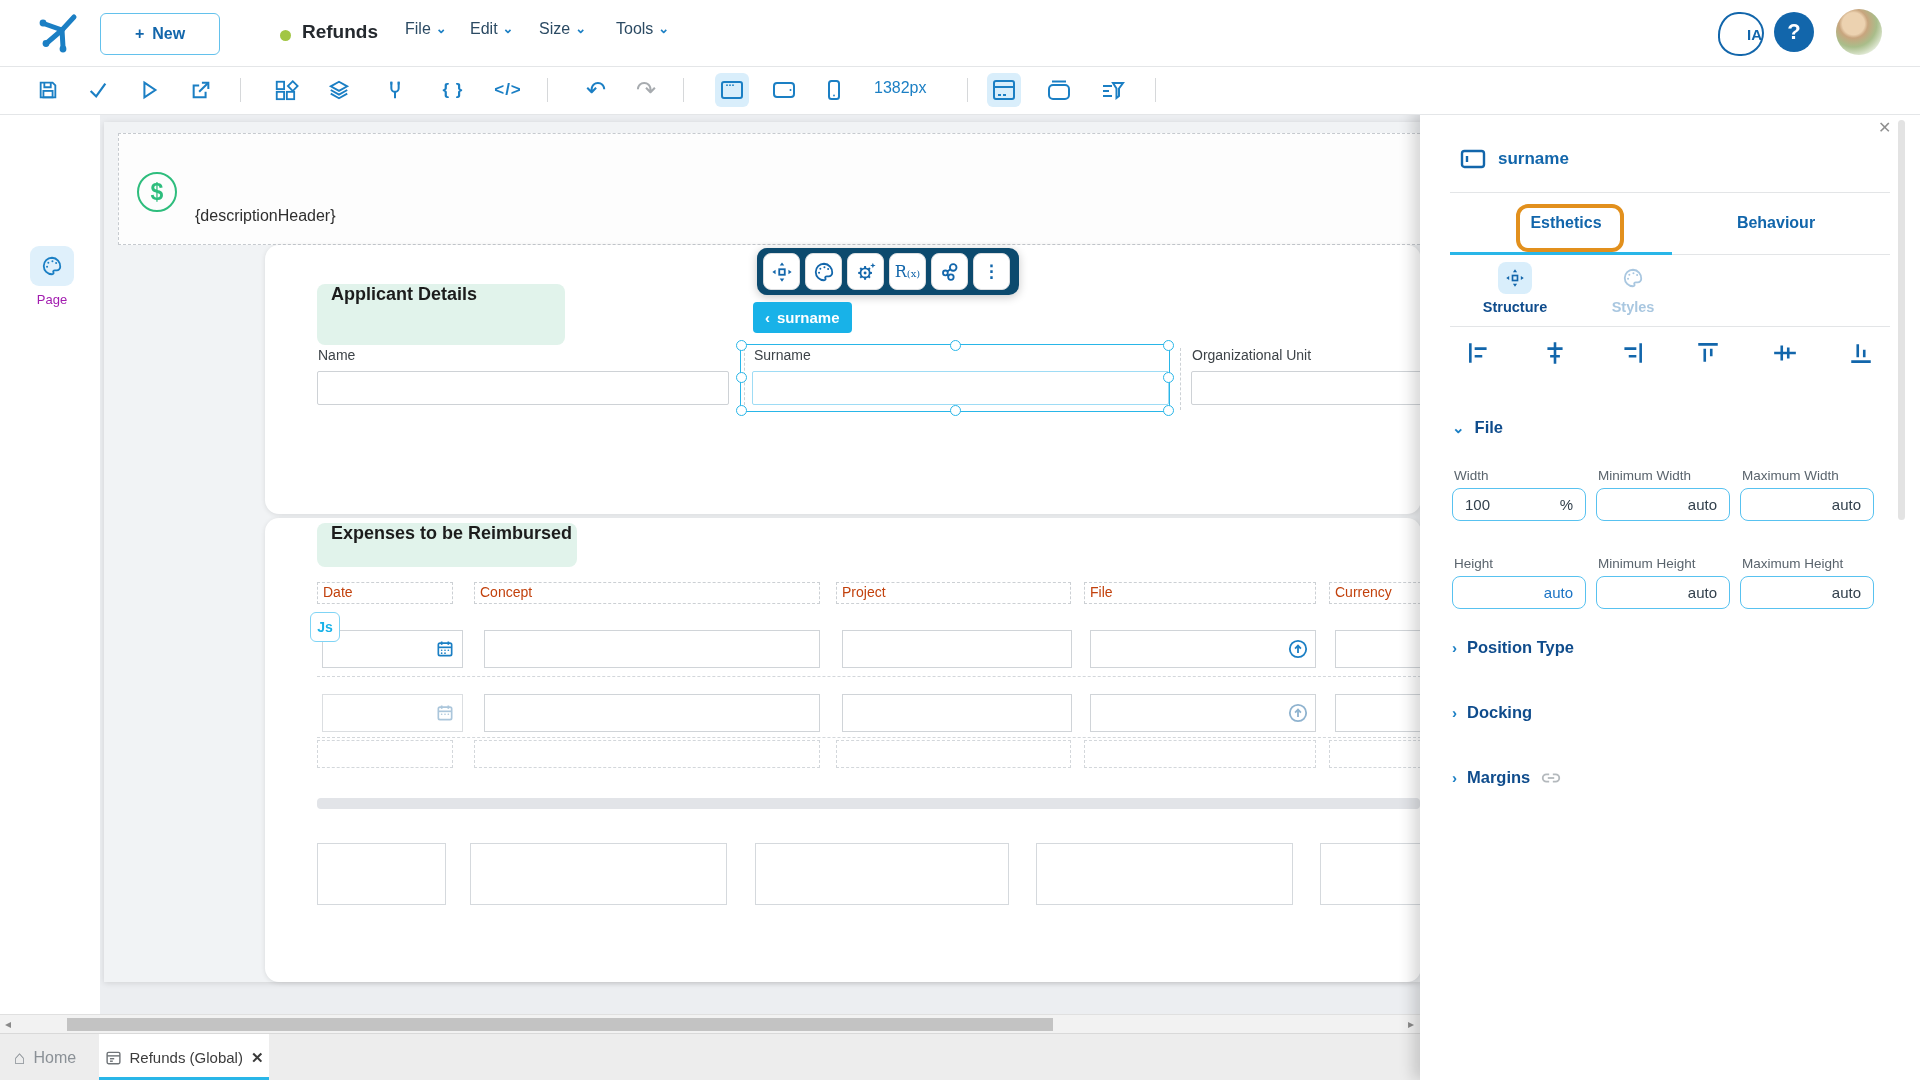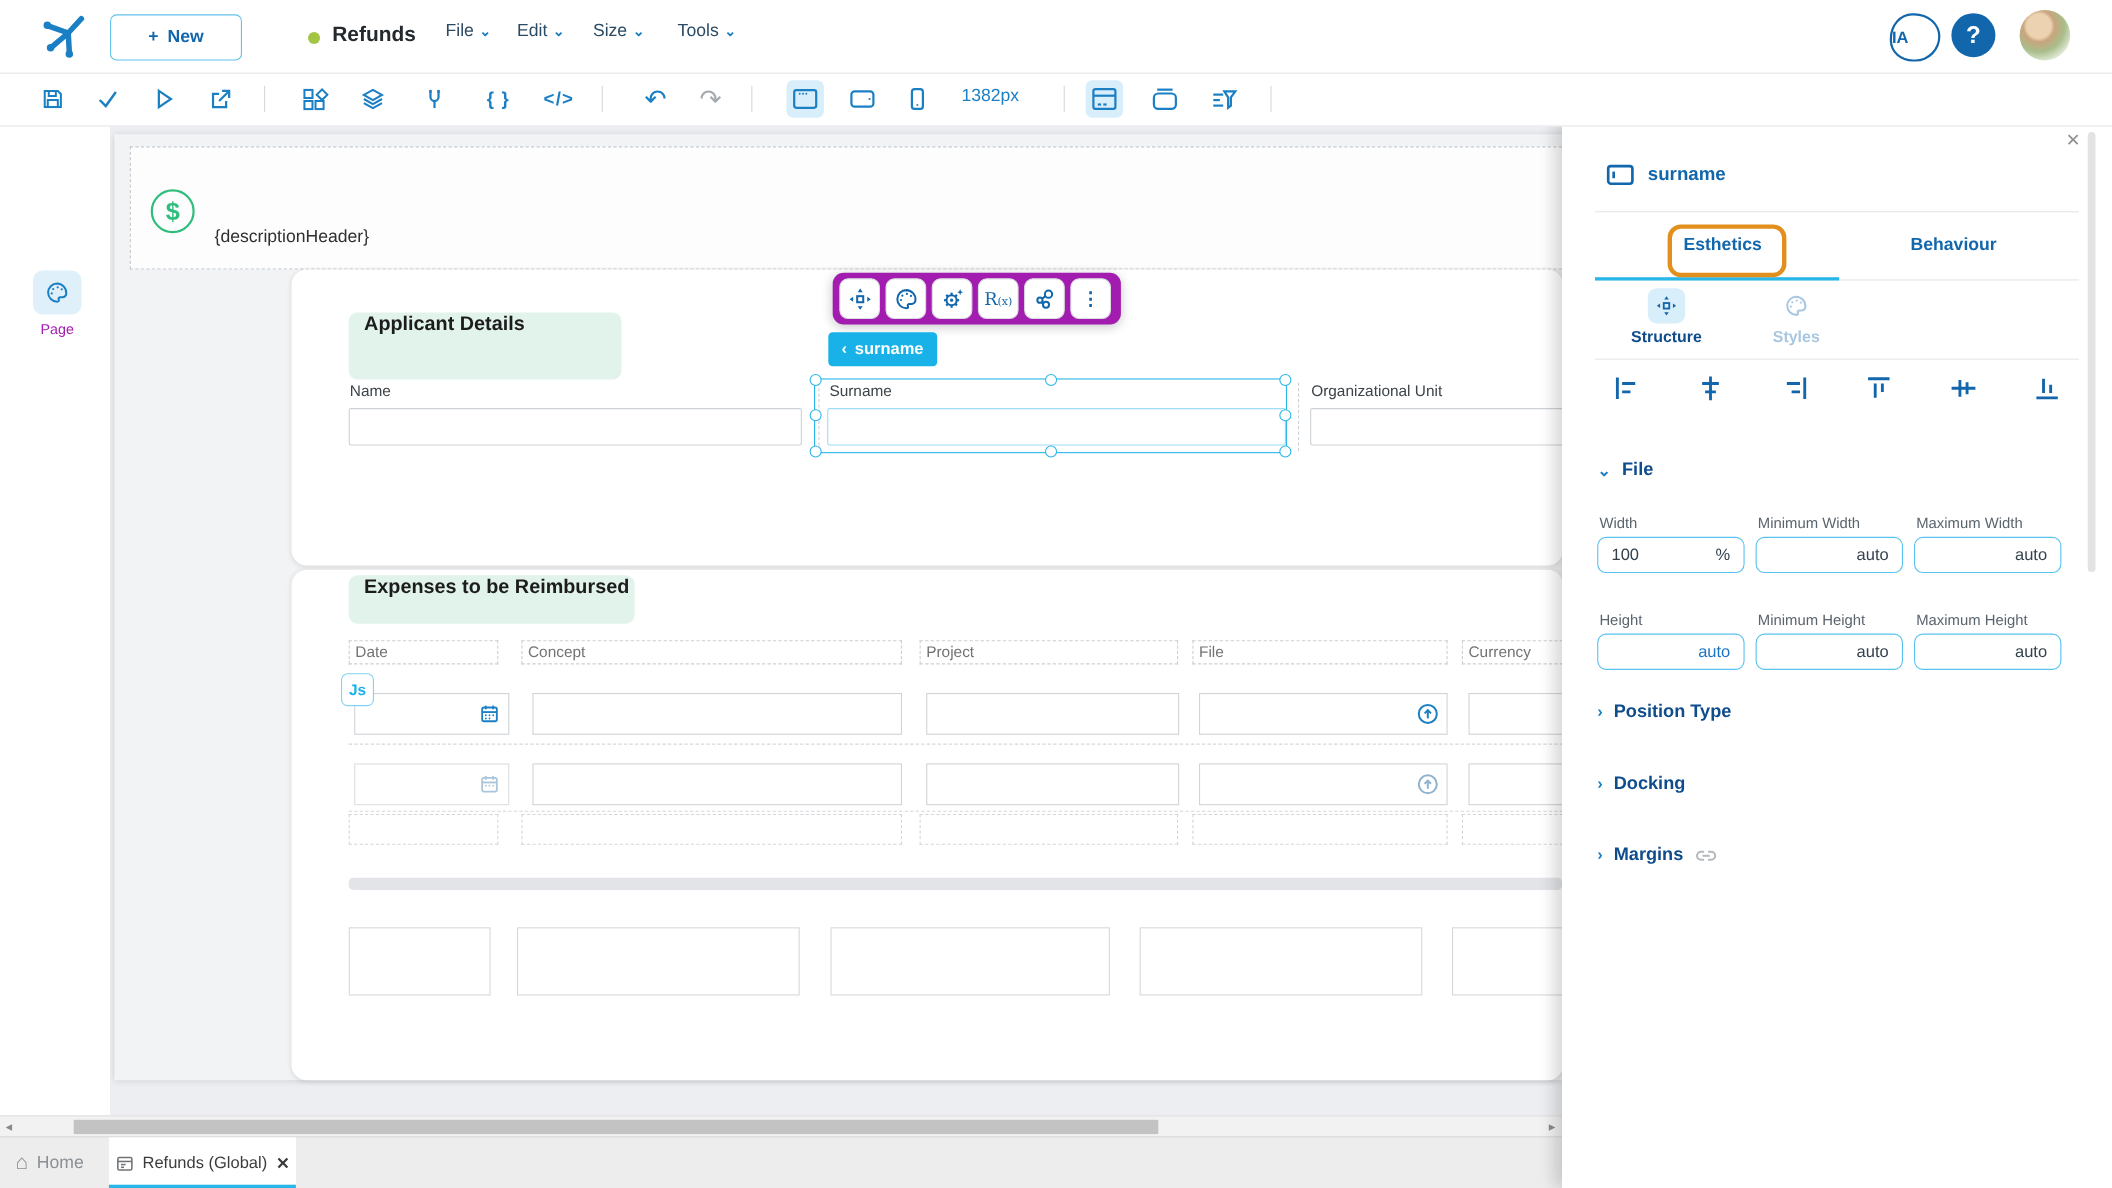--- a/index.html
+++ b/index.html
@@ -8,21 +8,21 @@
   .abs{position:absolute;}
   
   .tophdr{left:0;top:0;width:1920px;height:66px;background:#fff;border-bottom:1px solid #e4e6e8;z-index:30;}
   .newbtn{left:100px;top:13px;width:118px;height:40px;border:1.5px solid #63c1ec;border-radius:6px;
           background:#fff;color:#1266ab;font-weight:bold;font-size:16px;display:flex;align-items:center;justify-content:center;gap:8px;cursor:pointer;}
   .docdot{width:11px;height:11px;border-radius:50%;background:#a2c644;display:inline-block;}
   .doctitle{color:#24292e;font-size:19px;font-weight:bold;}
   .menu{color:#2b4a63;font-size:16px;display:flex;align-items:center;gap:5px;cursor:pointer;}
   .chev{color:#1b7fc4;font-size:13px;font-weight:bold;transform:translateY(-1px);}
   .iabadge{left:1718px;top:12px;width:42px;height:40px;border:2px solid #1266ab;background:#fff;color:#1266ab;
-           font-weight:bold;font-size:15px;display:flex;align-items:center;justify-content:flex-start;
+           font-weight:bold;font-size:15px;display:flex;align-items:center;justify-content:flex-end;
            border-radius:46% 54% 52% 48% / 55% 50% 55% 45%;}
   .helpbtn{left:1774px;top:12px;width:40px;height:40px;border-radius:50%;background:#1266ab;color:#fff;
            font-weight:bold;font-size:22px;display:flex;align-items:center;justify-content:center;}
   .avatar{left:1836px;top:9px;width:46px;height:46px;border-radius:50%;
           background:radial-gradient(circle at 38% 32%,#ecd2b0 0 26%,#c8a57e 34%,#a9bd8a 55%,#e4ecda 78%,#cfe0c2);}
   
   .toolbar{left:0;top:66px;width:1920px;height:48px;background:#fff;border-bottom:1px solid #e4e6e8;z-index:29;}
   .tbi{position:absolute;top:7px;width:34px;height:34px;display:flex;align-items:center;justify-content:center;
        color:#1b7fc4;border-radius:6px;cursor:pointer;}
   .tbi.on{background:#d9eefb;}
@@ -42,34 +42,34 @@
            color:#2ebd7d;font-size:23px;font-weight:bold;display:flex;align-items:center;justify-content:center;}
   .ftitle{left:193px;top:164px;font-size:30px;font-weight:bold;color:#212121;}
   .fsub{left:195px;top:207px;font-size:16px;color:#2f2f2f;}
   .card{background:#fff;border-radius:14px;box-shadow:0 1px 5px rgba(0,0,0,.10);}
   .mint{background:#e1f3eb;border-radius:8px;display:flex;align-items:flex-start;}
   .mint span{font-size:18px;font-weight:bold;color:#1c1c1c;padding-left:14px;}
   .flabel{font-size:14px;color:#3d4348;}
   .finput{background:#fff;border:1px solid #ced2d6;height:32px;border-radius:2px;}
   .dashv{width:0;border-left:1px dashed #ccd1d5;}
   
-  .wtb{left:757px;top:248px;width:250px;height:47px;background:#a21caf;border-radius:10px;
+  .wtb{left:757px;top:248px;width:250px;height:47px;background:#0c4a6e;border-radius:10px;
        box-shadow:0 2px 10px rgba(0,0,0,.22);display:flex;align-items:center;gap:5px;padding:0 6px;z-index:12;}
   .wtbtn{width:35px;height:35px;border:1px solid #dadde0;border-radius:8px;background:#fff;color:#1266ab;
          display:flex;align-items:center;justify-content:center;cursor:pointer;}
   .rxtxt{font-family:"DejaVu Serif",serif;font-size:16px;color:#1266ab;}
   .rxsub{font-size:10px;}
   .chip{left:753px;top:302px;height:31px;background:#18b2e8;border-radius:4px;color:#fff;font-weight:bold;
         font-size:15px;display:flex;align-items:center;gap:7px;padding:0 12px;z-index:12;}
   
   .selrect{left:740px;top:344px;width:428px;height:66px;border:1.5px solid #29b6e8;z-index:10;}
   .handle{position:absolute;width:9px;height:9px;border-radius:50%;background:#fff;border:1.8px solid #29b6e8;z-index:11;}
   
   .thcell{position:absolute;top:582px;height:22px;border:1px dashed #ccd0d4;background:#fff;
-          font-size:14px;color:#737373;padding:1px 0 0 5px;box-sizing:border-box;}
+          font-size:14px;color:#c2410c;padding:1px 0 0 5px;box-sizing:border-box;}
   .rinput{position:absolute;height:38px;background:#fff;border:1px solid #d0d4d8;box-sizing:border-box;
           display:flex;align-items:center;justify-content:flex-end;padding-right:7px;}
   .rowline{position:absolute;height:0;border-bottom:1px dashed #d3d7db;}
   .emptycell{position:absolute;top:740px;height:28px;border:1px dashed #d3d7db;box-sizing:border-box;}
   .graybar{left:317px;top:798px;width:1103px;height:11px;background:#e2e4e8;border-radius:4px;}
   .bbox{position:absolute;top:843px;height:62px;background:#fff;border:1px solid #d5d9dd;box-sizing:border-box;}
   .jsbadge{left:310px;top:612px;width:28px;height:28px;background:#fff;border:1.5px solid #7fd4f5;border-radius:6px;
            color:#18b2e8;font-weight:bold;font-size:14px;display:flex;align-items:center;justify-content:center;z-index:9;}
   
   .hscroll{left:0;top:1014px;width:1424px;height:19px;background:#f2f2f2;border-top:1px solid #e0e0e0;z-index:6;}

